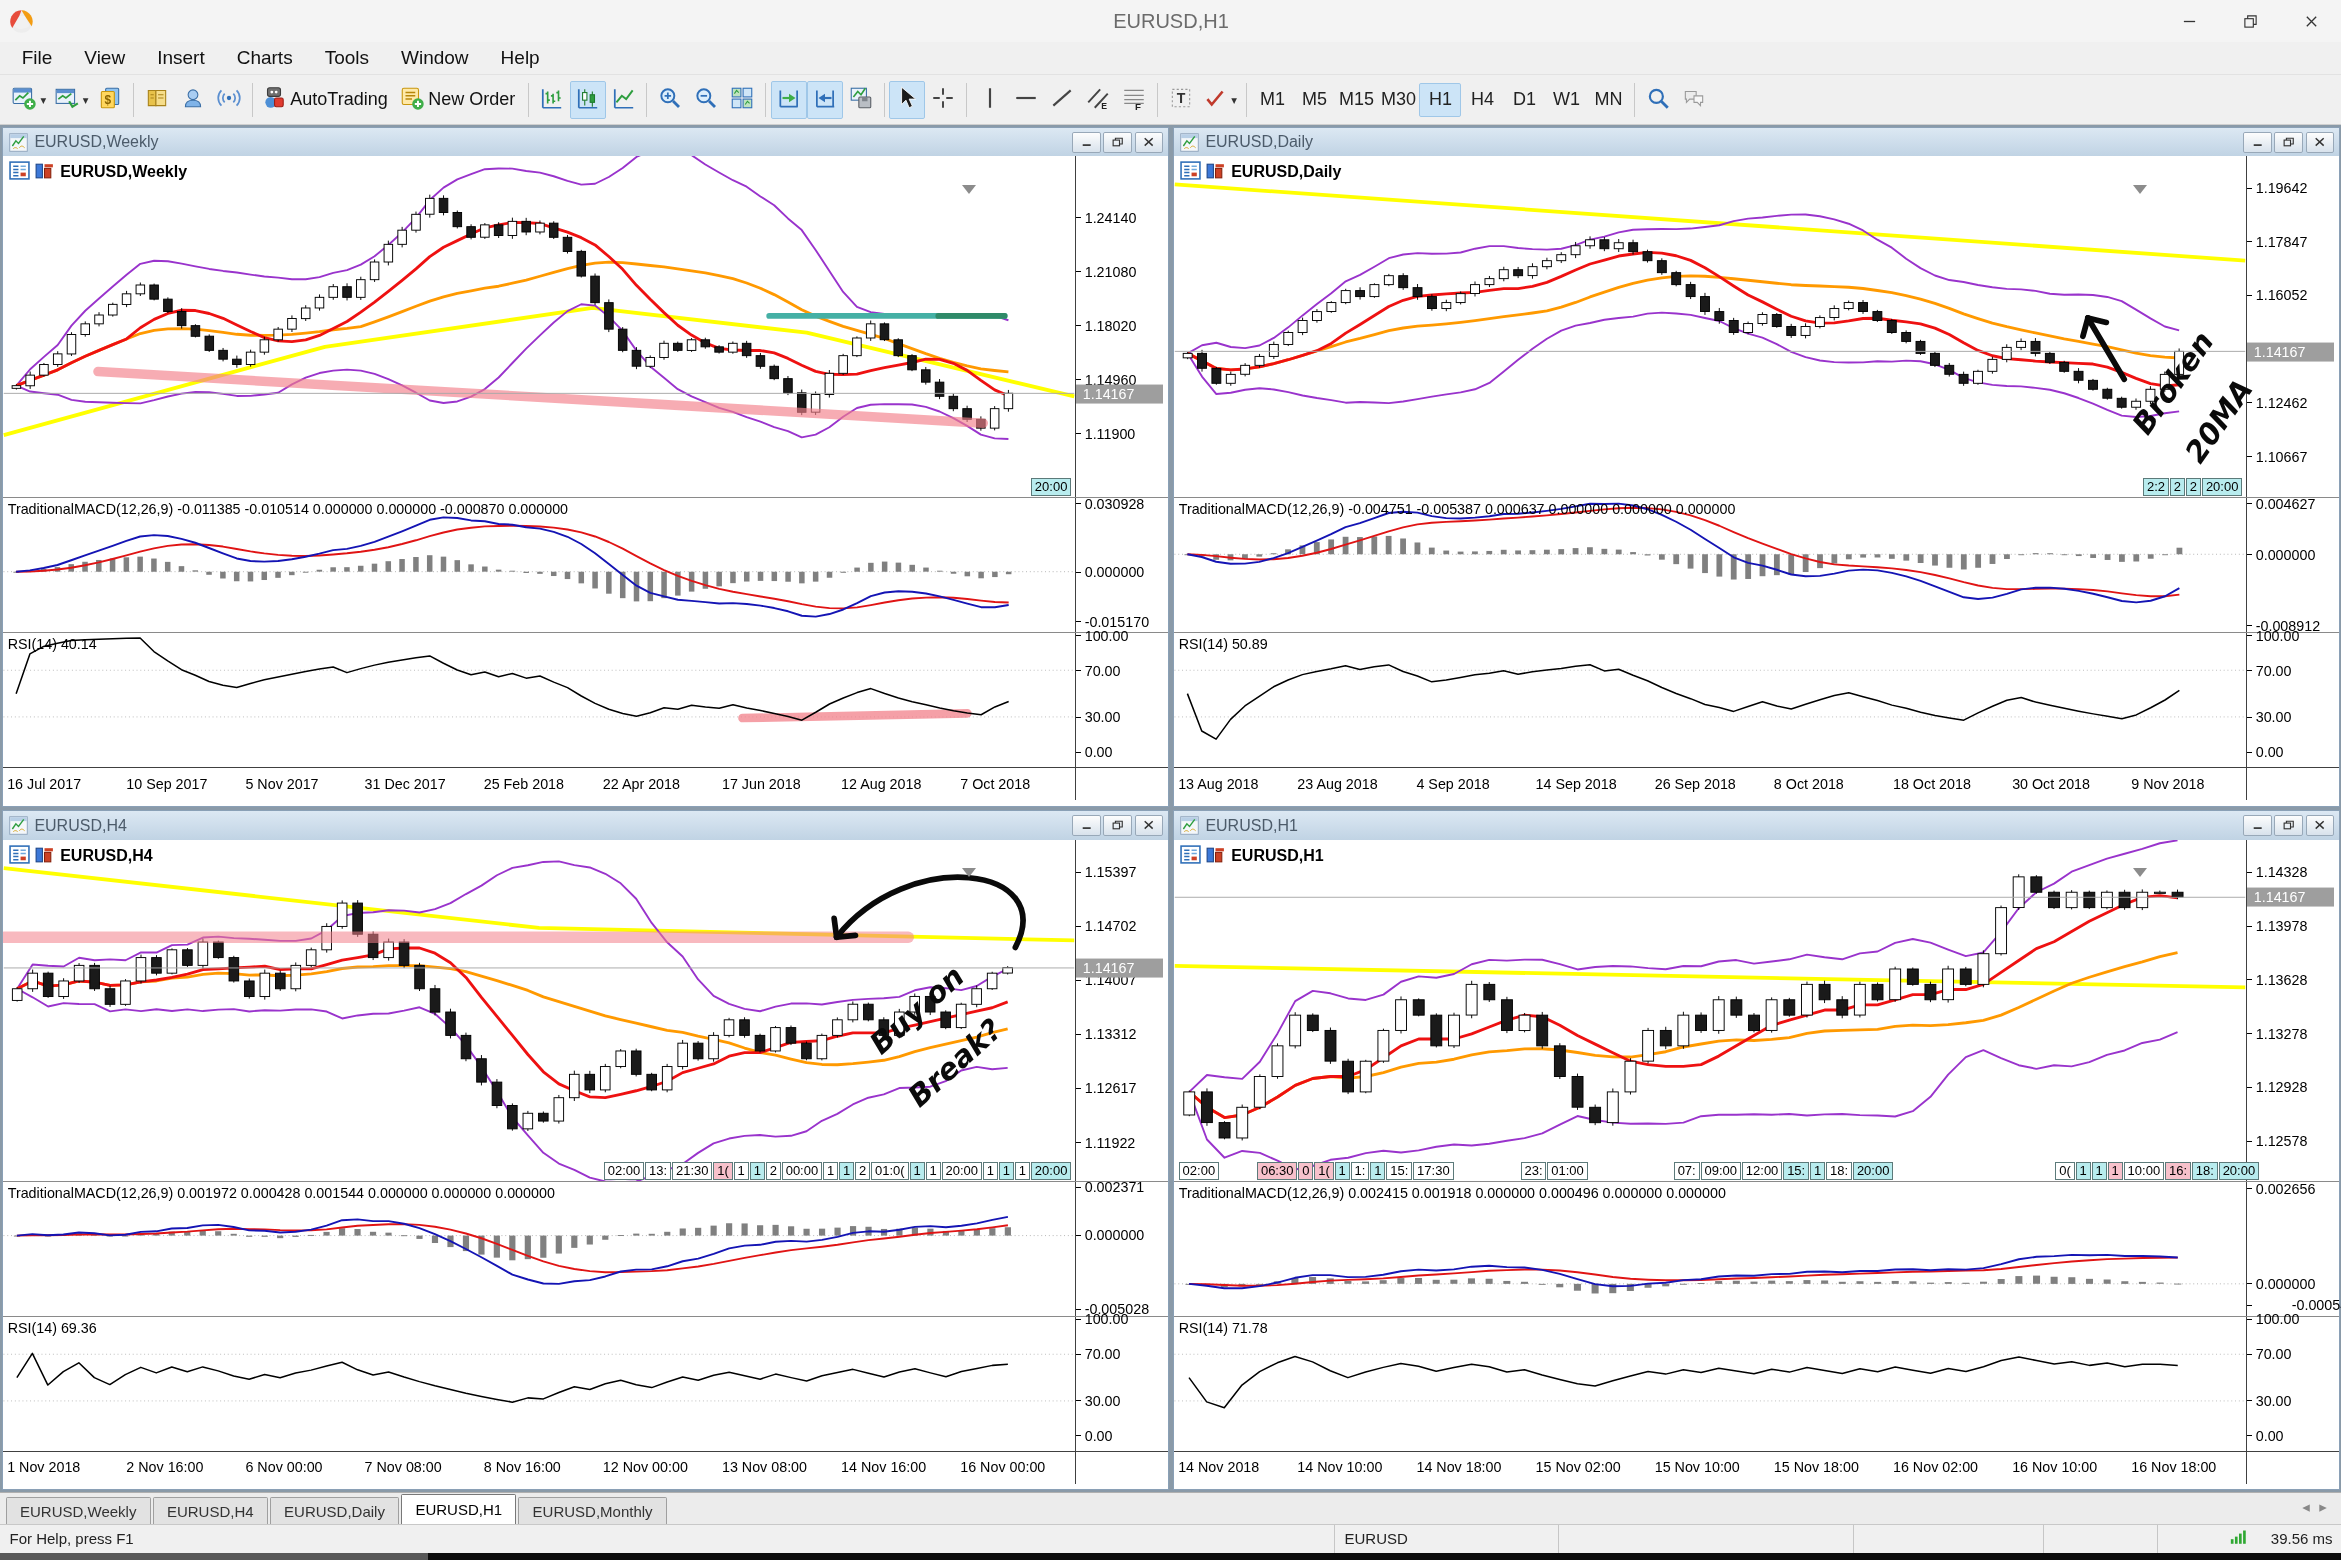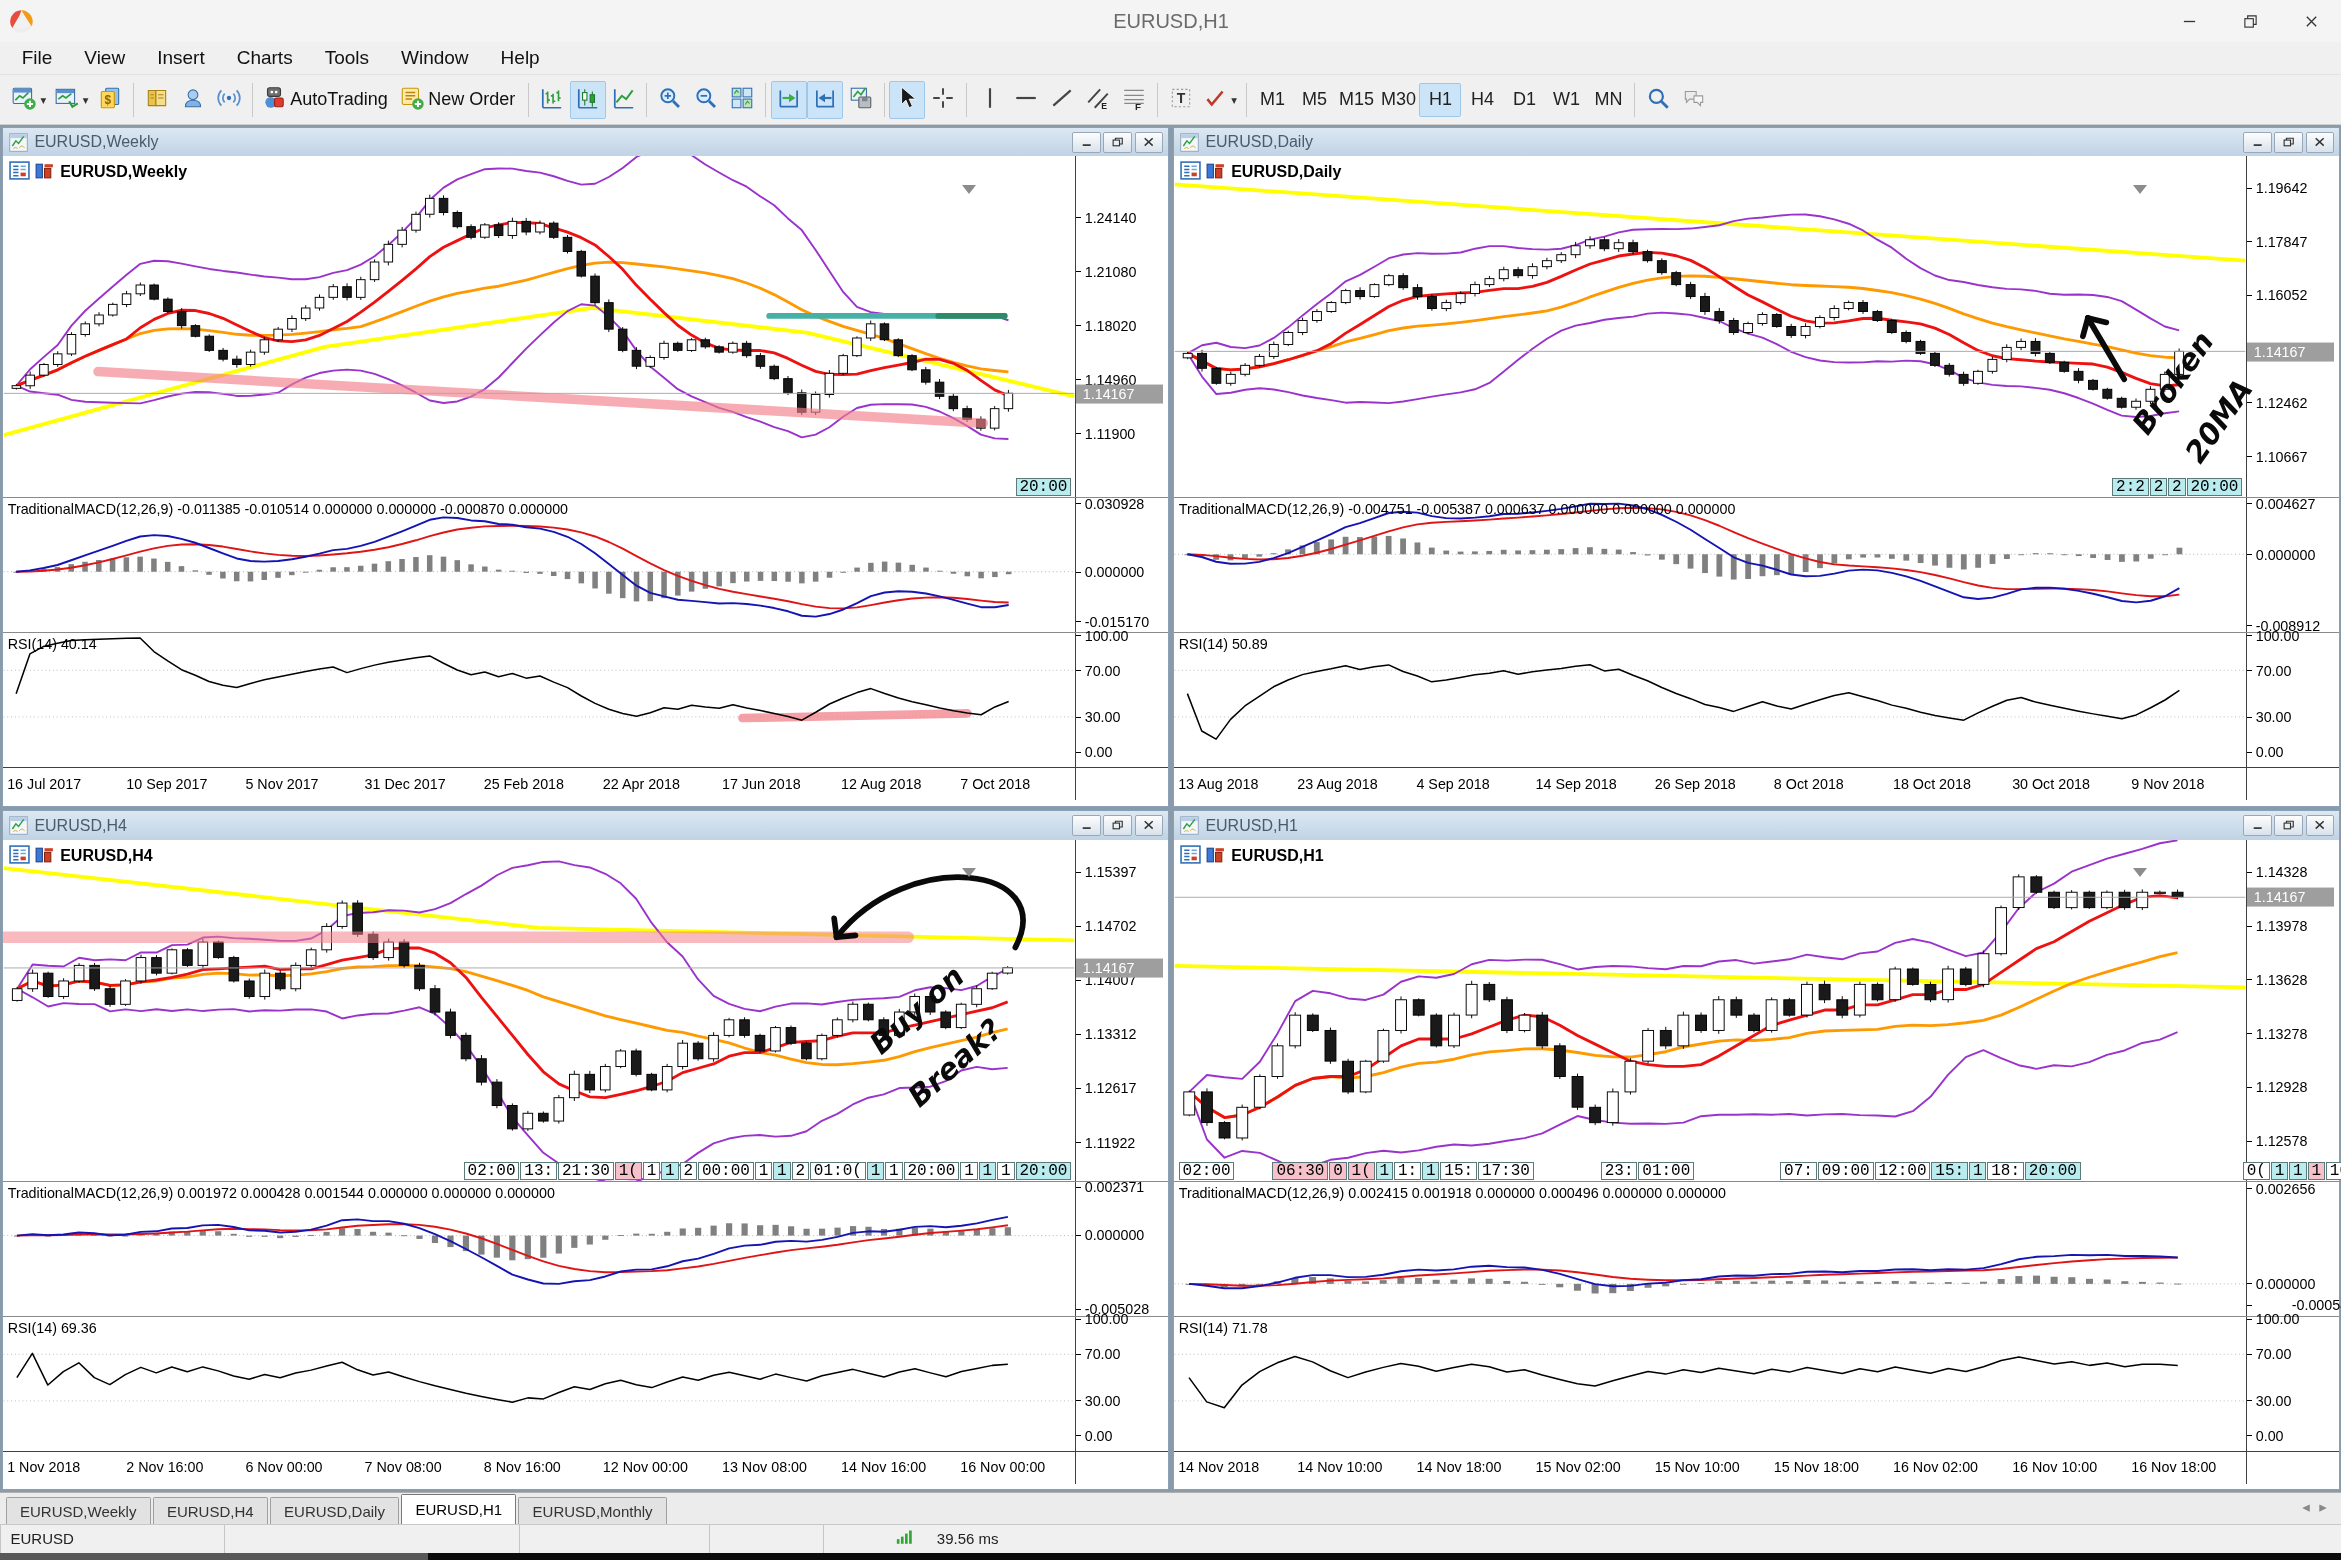--- a/index.html
+++ b/index.html
@@ -61,21 +61,21 @@
   .legend { position:absolute; top:4.8px; left:5.7px; display:flex; align-items:center; gap:4.8px; z-index:2; }
   .legend svg { width:21px; height:19px; }
   .legend .lg-t { font-size:16px; font-weight:bold; color:#000; }
   .shift-marker { position:absolute; top:28.5px; right:99px; width:0; height:0;
     border-left:7.6px solid transparent; border-right:7.6px solid transparent; border-top:9.5px solid #8c8c8c; }
   .xlabels { flex:1; position:relative; }
   .xl { position:absolute; top:7.6px; font-size:14.3px; color:#000; white-space:nowrap; }
   .xcorner { width:93px; flex:0 0 93px; border-left:1px solid #404040; background:#fff; }
   .badges { position:absolute; bottom:1px; left:3.8px; right:3.8px; display:flex; align-items:flex-end; z-index:2; }
   .badges.right { justify-content:flex-end; }
-  .badge { font-size:16px; line-height:16px; padding:0 2.9px; border:1px solid #5c7a7a; margin-left:1px; color:#000; white-space:nowrap;font-family:Liberation Mono, monospace; }
+  .badge { font-size:13px; line-height:16px; padding:0 2.9px; border:1px solid #5c7a7a; margin-left:1px; color:#000; white-space:nowrap; }
   .badge.cyan { background:#b8ecee; } .badge.pink { background:#f7c1cb; } .badge.white { background:#ffffff; }
   .annot-text { position:absolute; font-weight:bold; font-style:italic; color:#0a0a0a; white-space:nowrap;
     z-index:5; font-family:"DejaVu Sans",sans-serif; }
 
   
   #tabbar { height:32px; background:#ececec; border-top:1px solid #b0b0b0; display:flex; align-items:flex-end;
     padding:1.9px 5.7px 0; position:relative; }
   .tab { height:27px; padding:0 13.3px; display:flex; align-items:center; font-size:15px; color:#333;
     background:#e2e2e2; border:1px solid #9f9f9f; border-bottom:none; margin-right:1.9px; border-radius:1.9px 1.9px 0 0; }
   .tab.active { background:#fff; height:30px; border-color:#787878; color:#000; }
@@ -1811,20 +1811,21 @@
 
   <div id="tabbar">
     <span style="display:contents" id="tabs-holder"><span class="tab">EURUSD,Weekly</span><span class="tab">EURUSD,H4</span><span class="tab">EURUSD,Daily</span><span class="tab active">EURUSD,H1</span><span class="tab">EURUSD,Monthly</span></span>
     <span id="tab-arrows">
       <span>◂</span>
       <span>▸</span>
     </span>
   </div>
 
   <div id="statusbar">
+    <span id="sb-help" class="sb-cell">For Help, press F1</span>
     <span class="sb-cell" style="width:224px">EURUSD</span>
     <span class="sb-cell" style="width:295px"></span>
     <span class="sb-cell" style="width:190px"></span>
     <span class="sb-cell" style="width:114px"></span>
     <span id="sb-latency" class="sb-cell">
       <span id="latency-icon"><svg width="17" height="14.3" viewBox="0 0 16 14">
             <rect x="0.5" y="9" width="2.6" height="4.5" fill="#2fa832"></rect>
             <rect x="4.5" y="6.5" width="2.6" height="7" fill="#2fa832"></rect>
             <rect x="8.5" y="3.5" width="2.6" height="10" fill="#2fa832"></rect>
             <rect x="12.5" y="0.5" width="2.6" height="13" fill="#2fa832"></rect>

